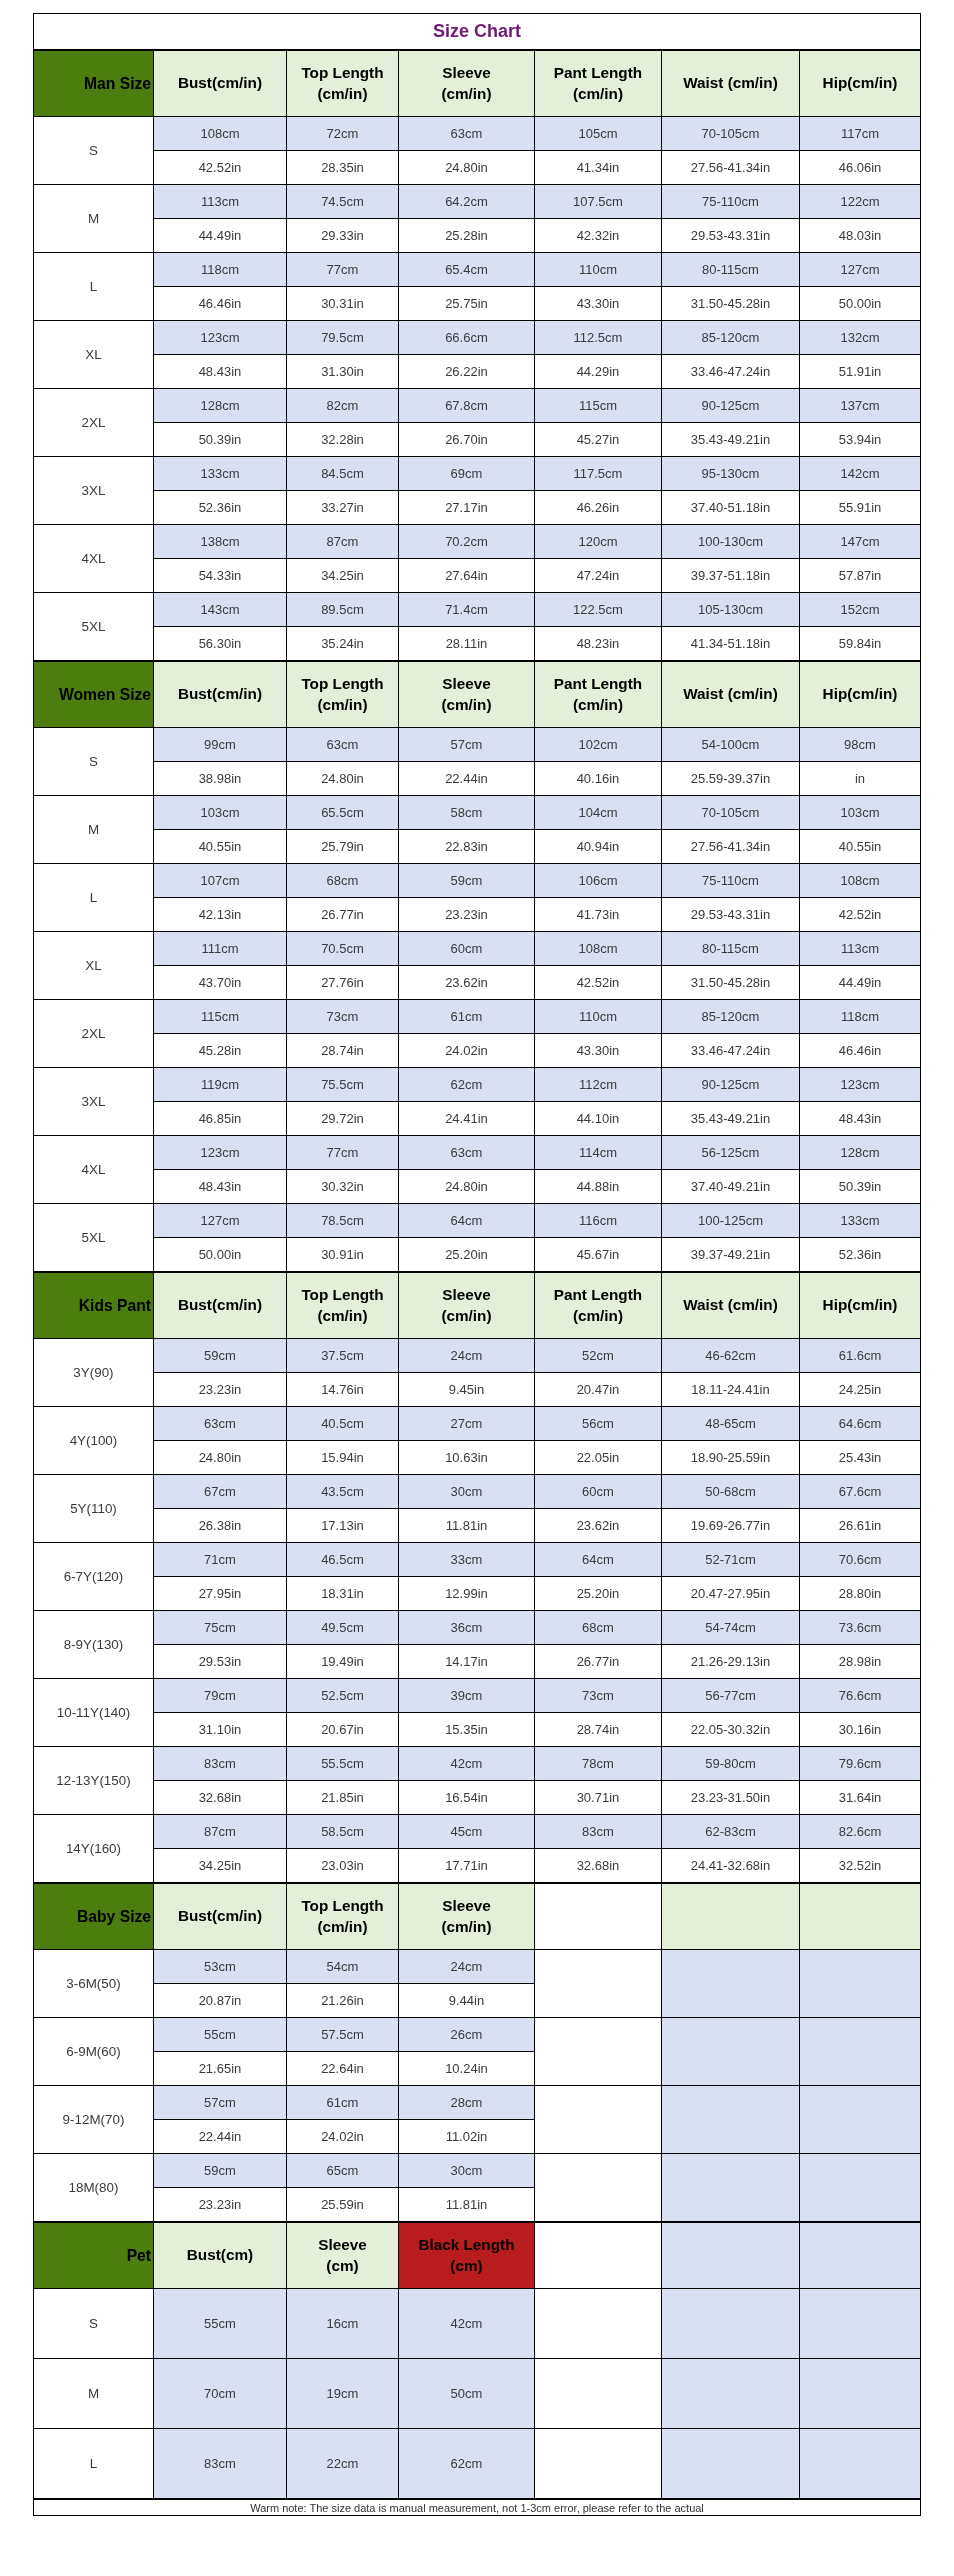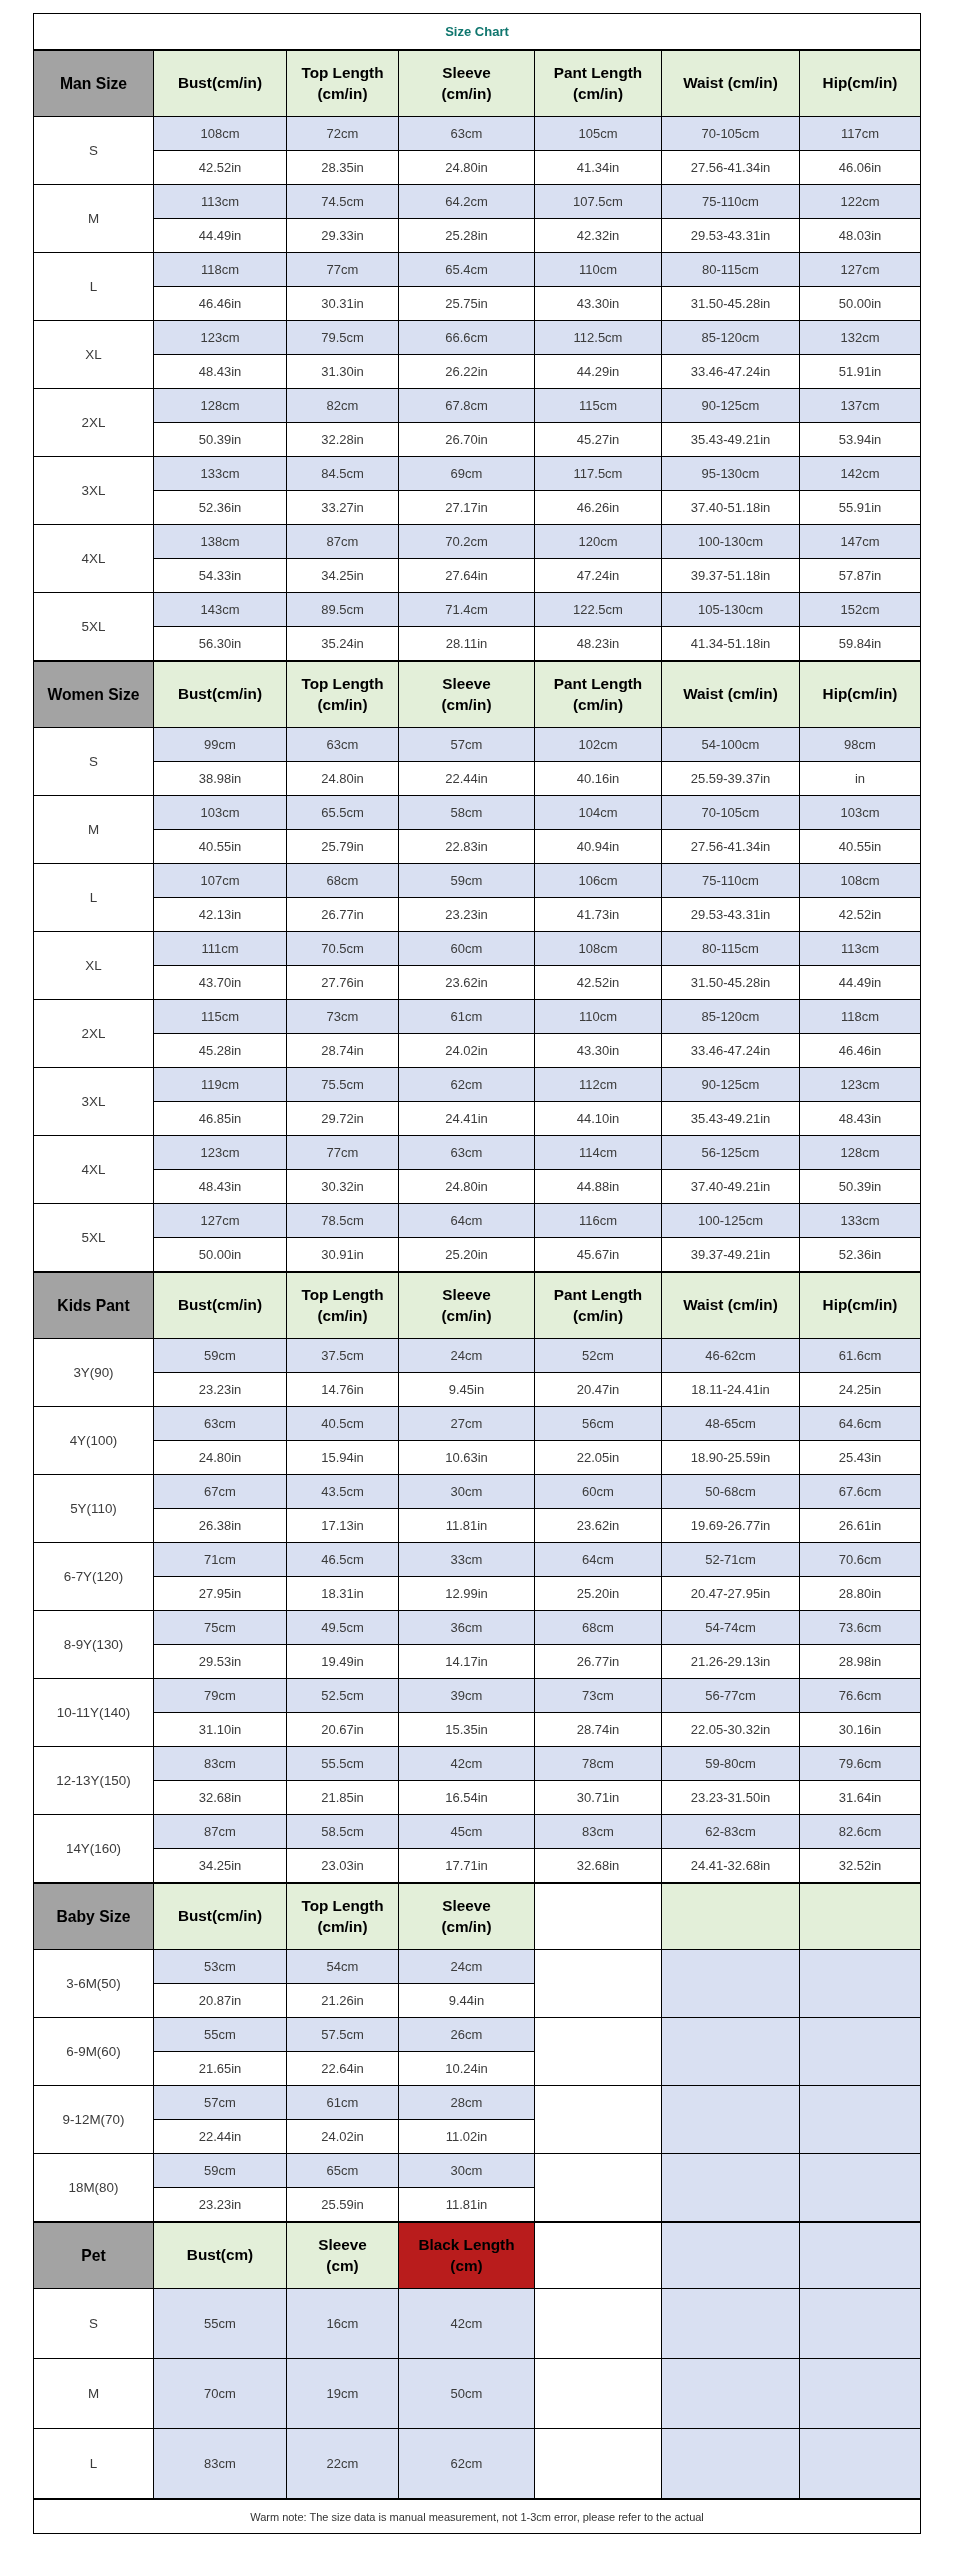--- a/index.html
+++ b/index.html
@@ -10,40 +10,40 @@
   }
   table.chart{
     width:887px;margin:0 auto;border-collapse:collapse;table-layout:fixed;
   }
   td{
     border:1px solid #000;text-align:center;vertical-align:middle;
     font-size:13px;color:#3b3b3b;overflow:hidden;padding:0 1.9px;
   }
   .title-row{height:36px;}
   .title{
-    font-size:13px;font-weight:bold;color:#0f766e;background:#fff;
+    font-size:18px;font-weight:bold;color:#701a75;background:#fff;
     border-bottom:2.9px solid #000;
   }
   .header-row{height:67px;}
   .section-start td{border-top:2.9px solid #000;}
   .col-head{
     font-weight:bold;color:#000;font-size:15.3px;line-height:1.35;
     white-space:pre-line;
   }
   .size-head{
-    font-weight:bold;color:#000;font-size:15.7px;background:#a3a3a3;
+    font-weight:bold;color:#000;font-size:15.7px;background:#4d7c0f;text-align:right;
   }
   .cm-row,.in-row{height:34px;}
   .pet-row{height:70px;}
   .size-cell{background:#fff;font-size:13.4px;}
   .bg-green{background:#e3efd9;}
   .bg-blue{background:#d9e0f2;}
   .bg-yellow{background:#b91c1c;}
   .bg-white{background:#ffffff;}
-  .note-row{height:35px;}
+  .note-row{height:17px;}
   .note{
     font-size:11px;color:#333;border-top:2.9px solid #000;background:#fff;
   }
 </style>
 </head>
 <body>
 
 <table class="chart">
   <colgroup>
     <col style="width:120px">

